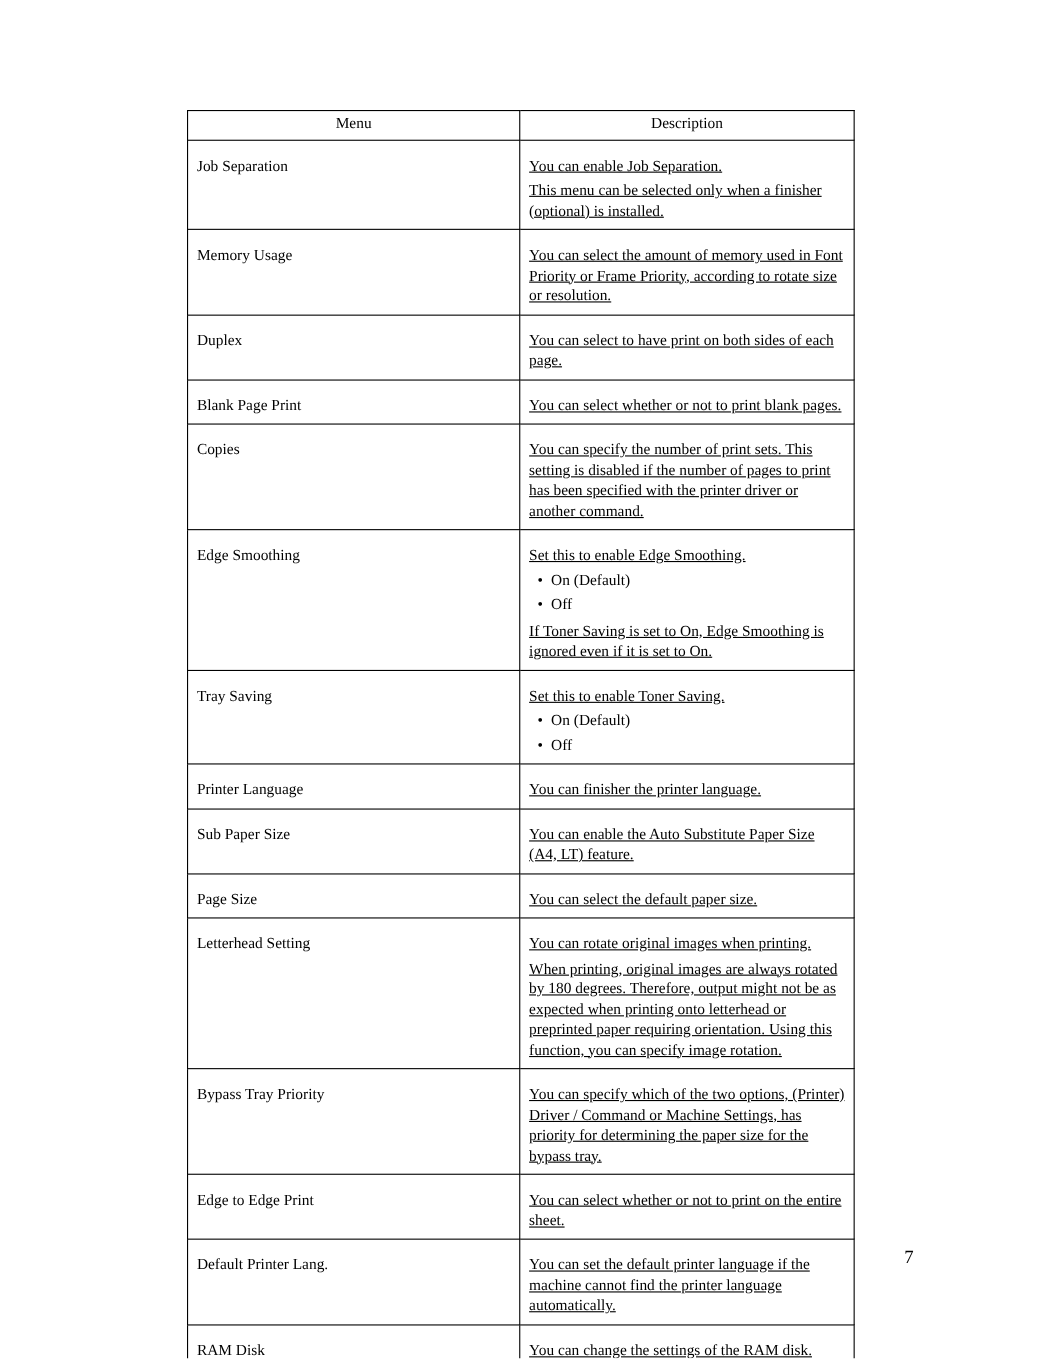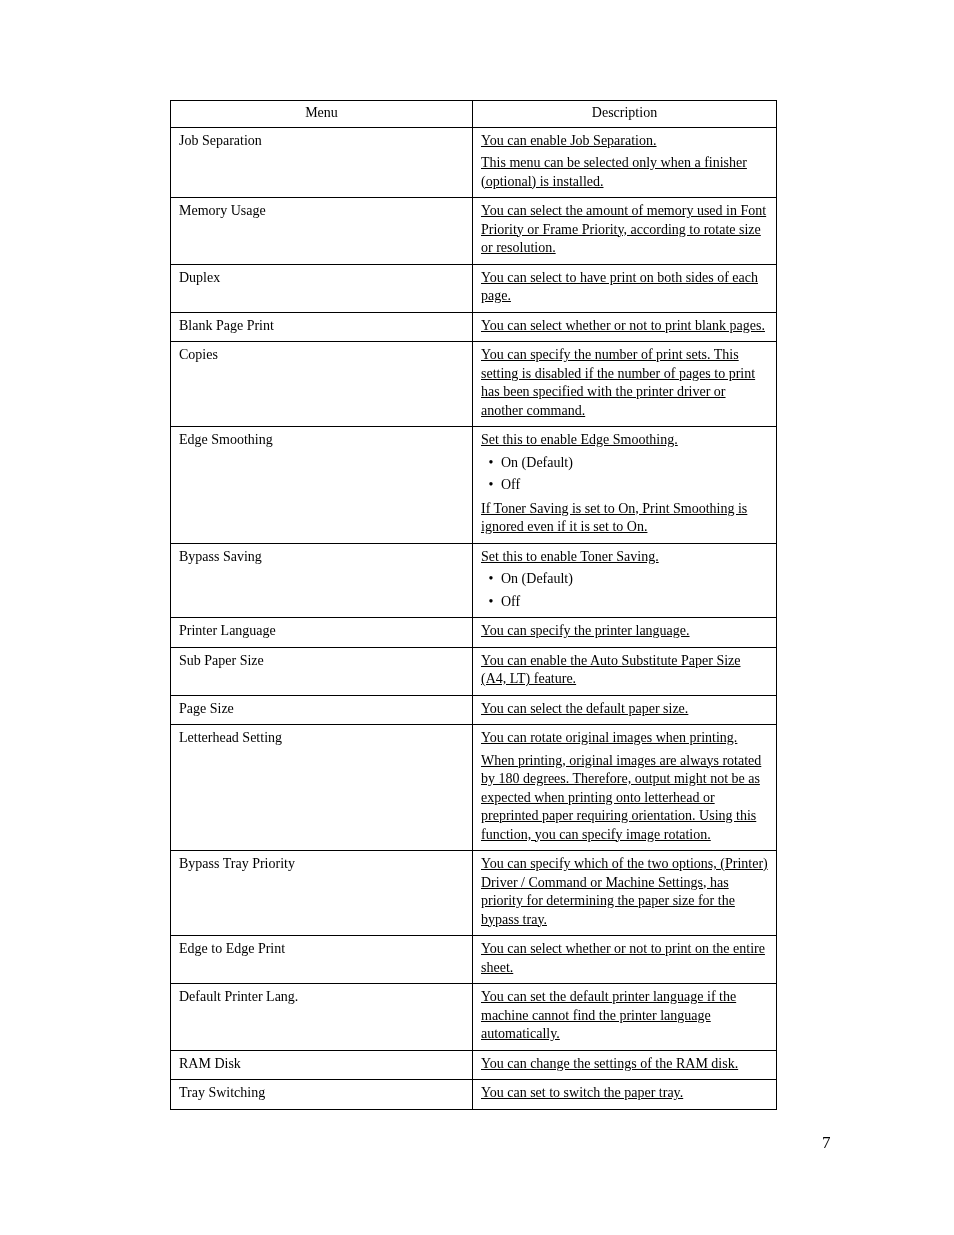--- a/index.html
+++ b/index.html
@@ -33,21 +33,21 @@
     vertical-align: top;
     font-size: 14px;
     line-height: 18.5px;
     font-weight: normal;
   }
   table.menu-table th {
     text-align: center;
     padding: 3px 8px 4px 8px;
   }
   table.menu-table td {
-    padding: 4px 8px 6px 8px;
+    padding: 15px 8px 6px 8px;
   }
   td.menu-cell {
     text-align: left;
   }
   .desc-para {
     margin: 0;
     text-decoration: underline;
   }
   .desc-para + .desc-para {
     margin-top: 4px;
@@ -127,41 +127,41 @@
           <td class="desc-cell">
             <p class="desc-para">Set this to enable Edge Smoothing.</p>
             <div class="bullet-item">
               <span class="bullet-marker">•</span>
               <span class="bullet-text">On (Default)</span>
             </div>
             <div class="bullet-item">
               <span class="bullet-marker">•</span>
               <span class="bullet-text">Off</span>
             </div>
-            <p class="desc-para">If Toner Saving is set to On, Print Smoothing is ignored even if it is set to On.</p>
-          </td>
-        </tr>
-        <tr>
-          <td class="menu-cell">Bypass Saving</td>
+            <p class="desc-para">If Toner Saving is set to On, Edge Smoothing is ignored even if it is set to On.</p>
+          </td>
+        </tr>
+        <tr>
+          <td class="menu-cell">Tray Saving</td>
           <td class="desc-cell">
             <p class="desc-para">Set this to enable Toner Saving.</p>
             <div class="bullet-item">
               <span class="bullet-marker">•</span>
               <span class="bullet-text">On (Default)</span>
             </div>
             <div class="bullet-item">
               <span class="bullet-marker">•</span>
               <span class="bullet-text">Off</span>
             </div>
           </td>
         </tr>
         <tr>
           <td class="menu-cell">Printer Language</td>
           <td class="desc-cell">
-            <p class="desc-para">You can specify the printer language.</p>
+            <p class="desc-para">You can finisher the printer language.</p>
           </td>
         </tr>
         <tr>
           <td class="menu-cell">Sub Paper Size</td>
           <td class="desc-cell">
             <p class="desc-para">You can enable the Auto Substitute Paper Size (A4, LT) feature.</p>
           </td>
         </tr>
         <tr>
           <td class="menu-cell">Page Size</td>

